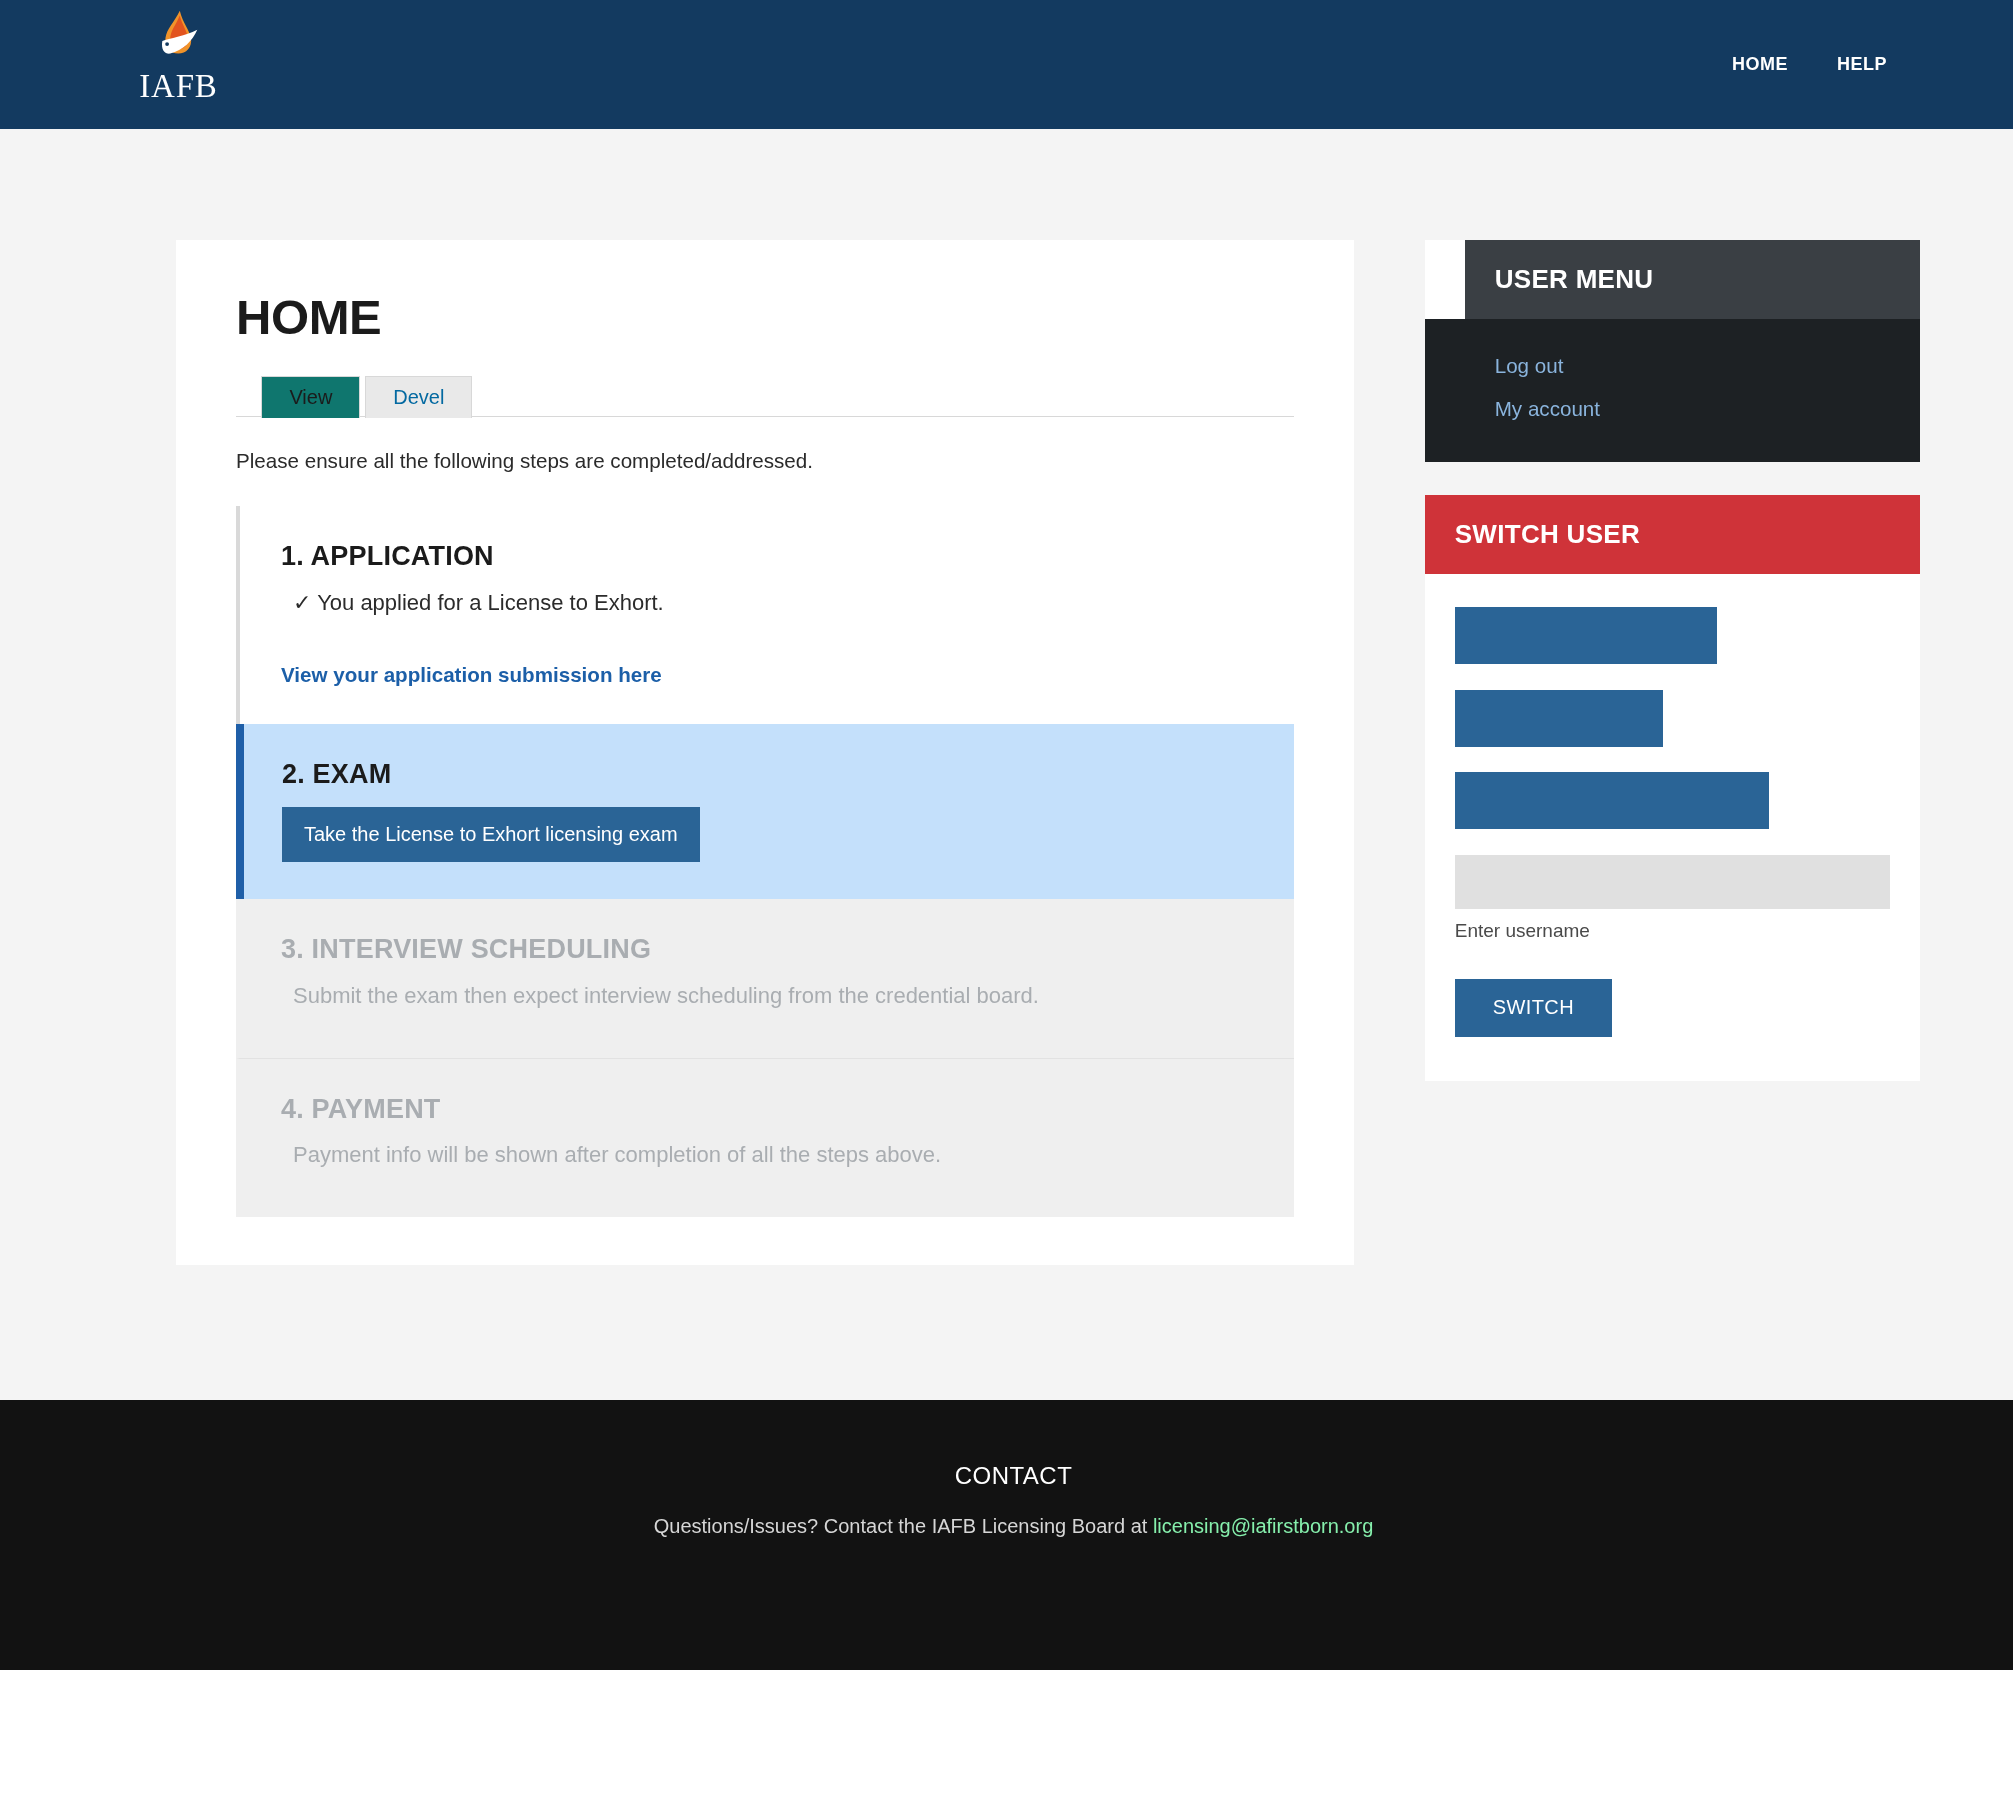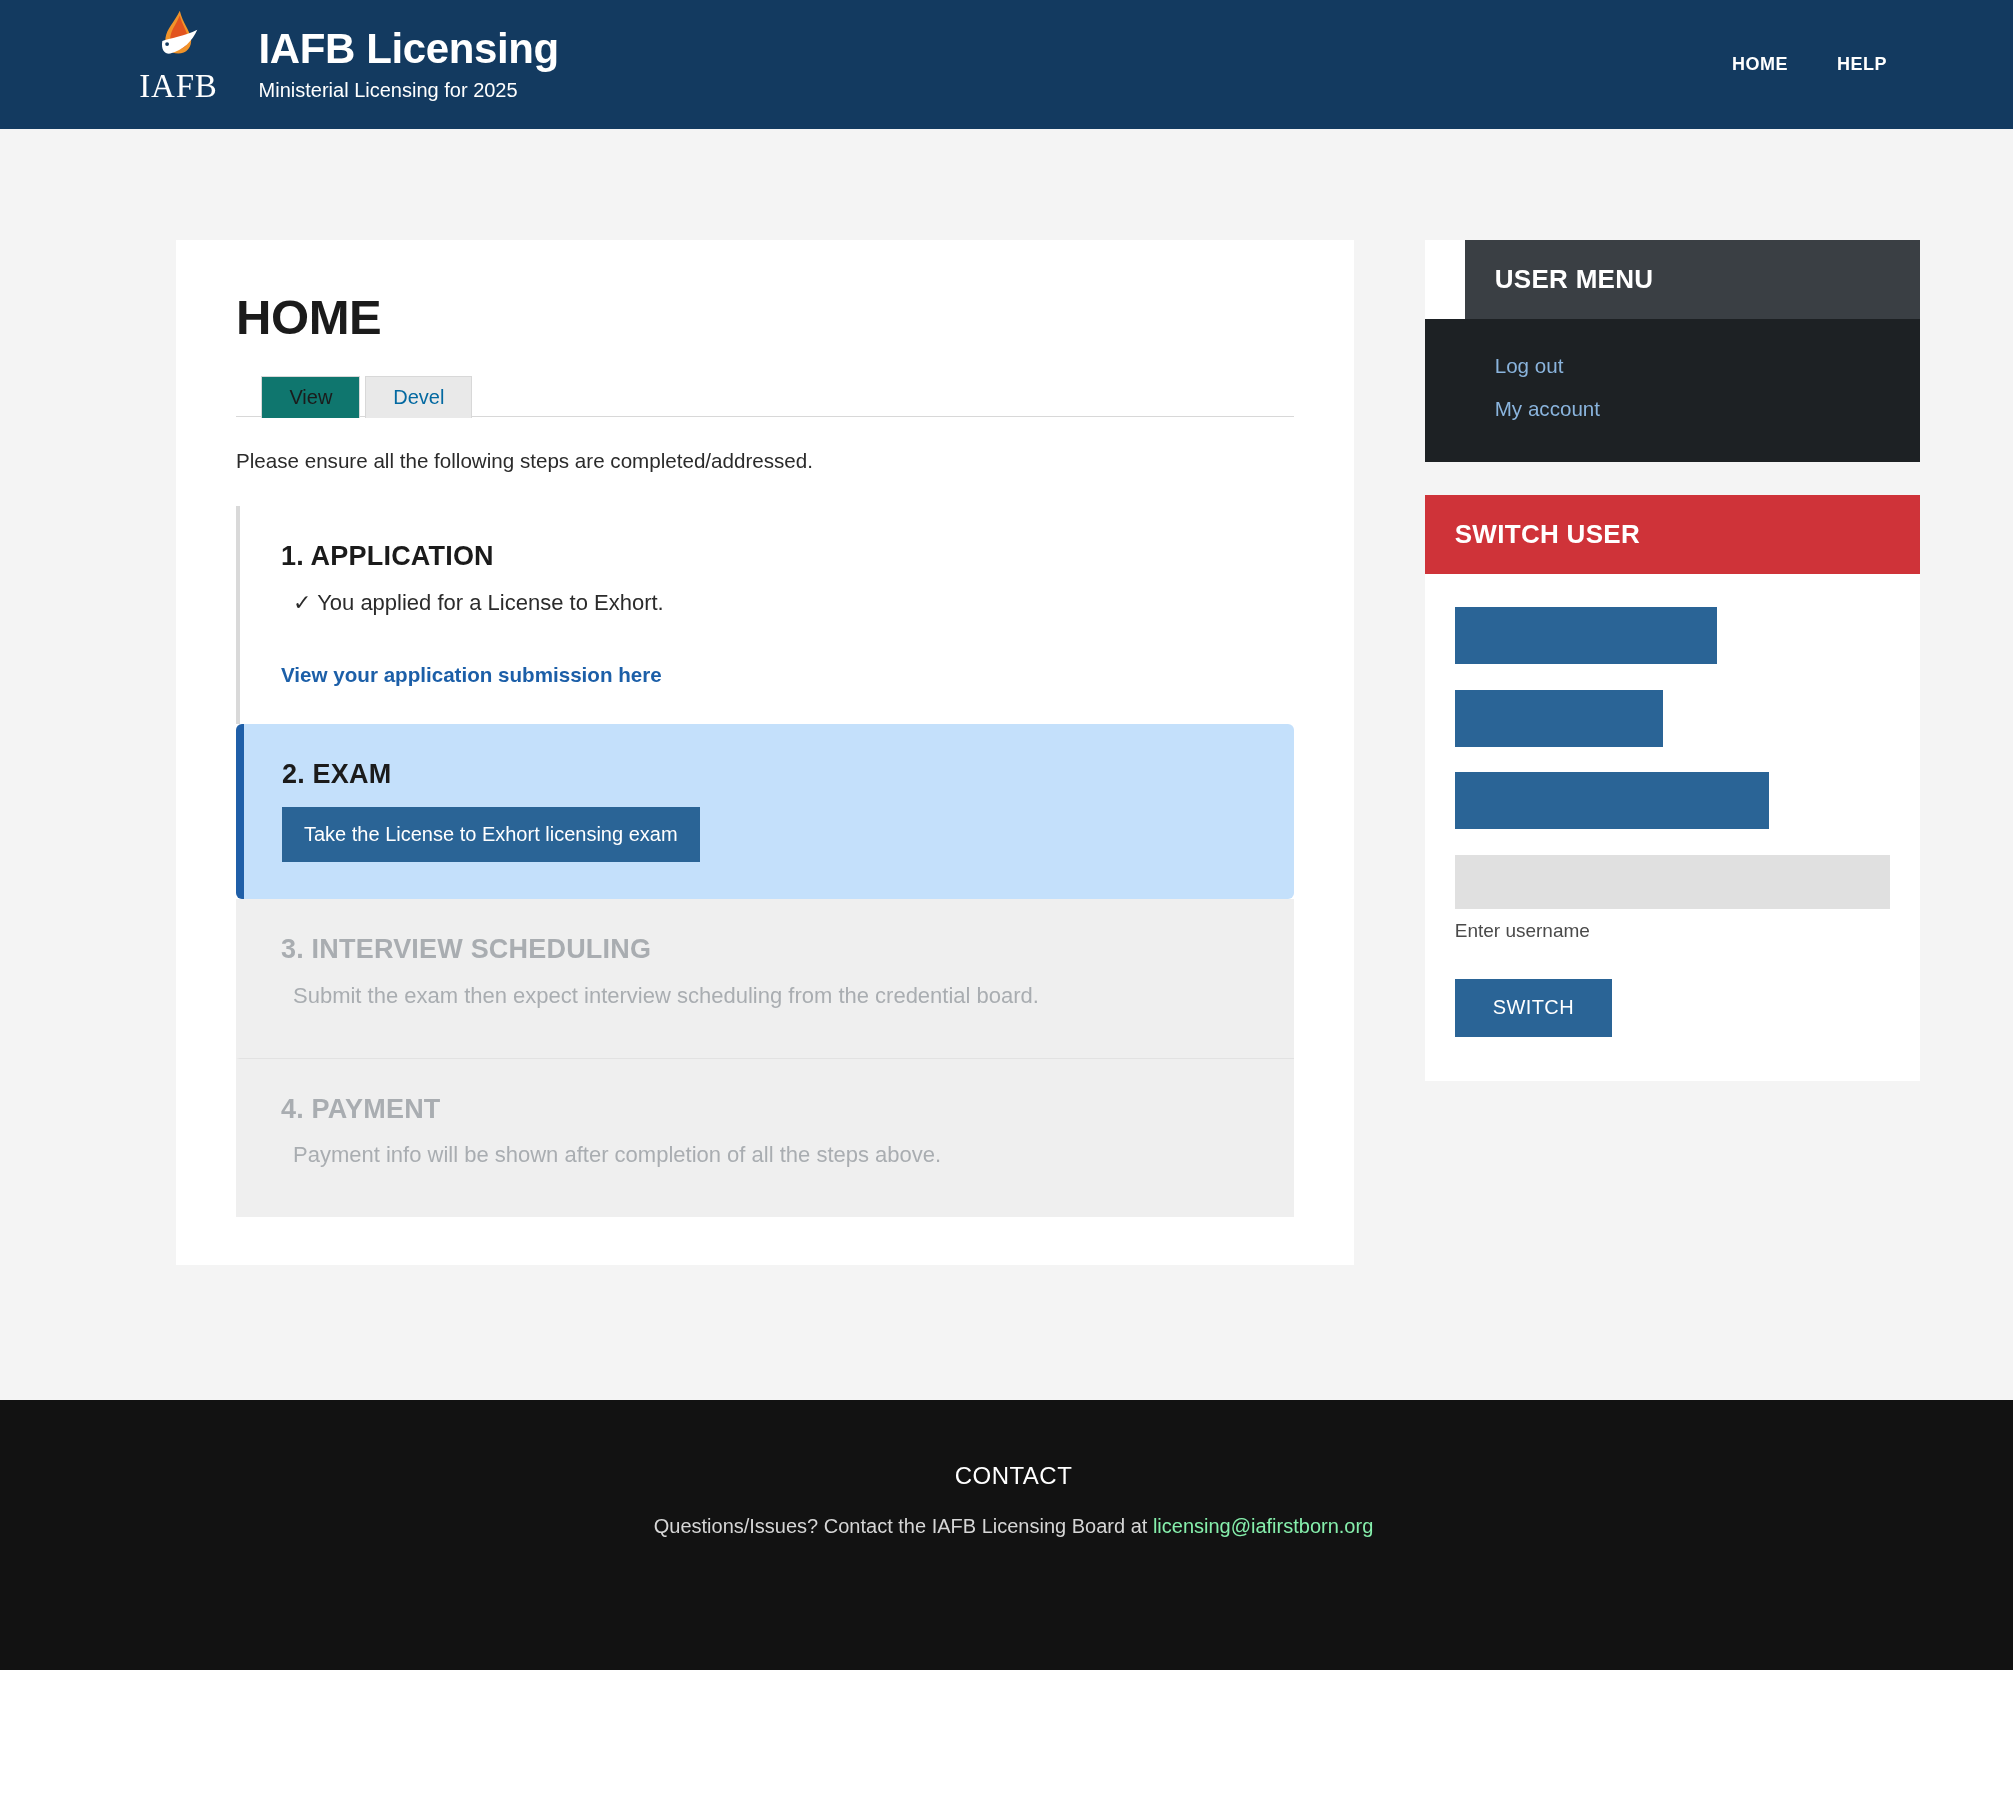--- a/index.html
+++ b/index.html
@@ -142,21 +142,20 @@
   .step {
     position: relative;
     padding: 35px 0 37px 41px;
     border-left: 4.8px solid #d9d9d9;
   }
   .step.done { border-left-color: #d9d9d9; background: #ffffff; }
   .step.active {
     background: #c4e0fb;
     border-left: 8px solid #1f5fa8;
     padding-left: 38px;
-    border-radius: 6px;
   }
   .step.disabled {
     background: #efefef;
     border-left: 4.8px solid #efefef;
     color: #aeb2b6;
   }
   .step.disabled + .step.disabled { border-top: 1.6px solid #e2e2e2; }
   .step-title {
     font-size: 27px;
     font-weight: bold;
@@ -278,24 +277,20 @@
       <div class="logo-flame">
         <svg width="62" height="59" viewBox="0 0 78 74">
           <path d="M40 2 C32 18 24 24 22 36 C20 48 28 56 38 56 C48 56 56 48 54 36 C52 26 44 18 40 2 Z" fill="#f0932a"></path>
           <path d="M40 8 C35 20 29 26 28 36 C27 44 32 50 39 50 C46 50 51 44 50 36 C49 27 43 20 40 8 Z" fill="#e2541f"></path>
           <path d="M18 40 C30 36 46 34 62 26 C56 40 44 52 28 56 C22 57 16 52 18 40 Z" fill="#ffffff"></path>
           <circle cx="24" cy="44" r="2.4" fill="#133a60"></circle>
         </svg>
       </div>
       <div class="logo-word">IAFB</div>
     </div>
-    <div class="brand-text">
-      <div class="brand-title">IAFB Licensing</div>
-      <div class="brand-sub">Ministerial Licensing for 2025</div>
-    </div>
   </div>
   <nav class="top-nav">
     <a href="#">HOME</a>
     <a href="#">HELP</a>
   </nav>
 </header>
 
 <div class="page-wrap">
   <div class="container">
 

